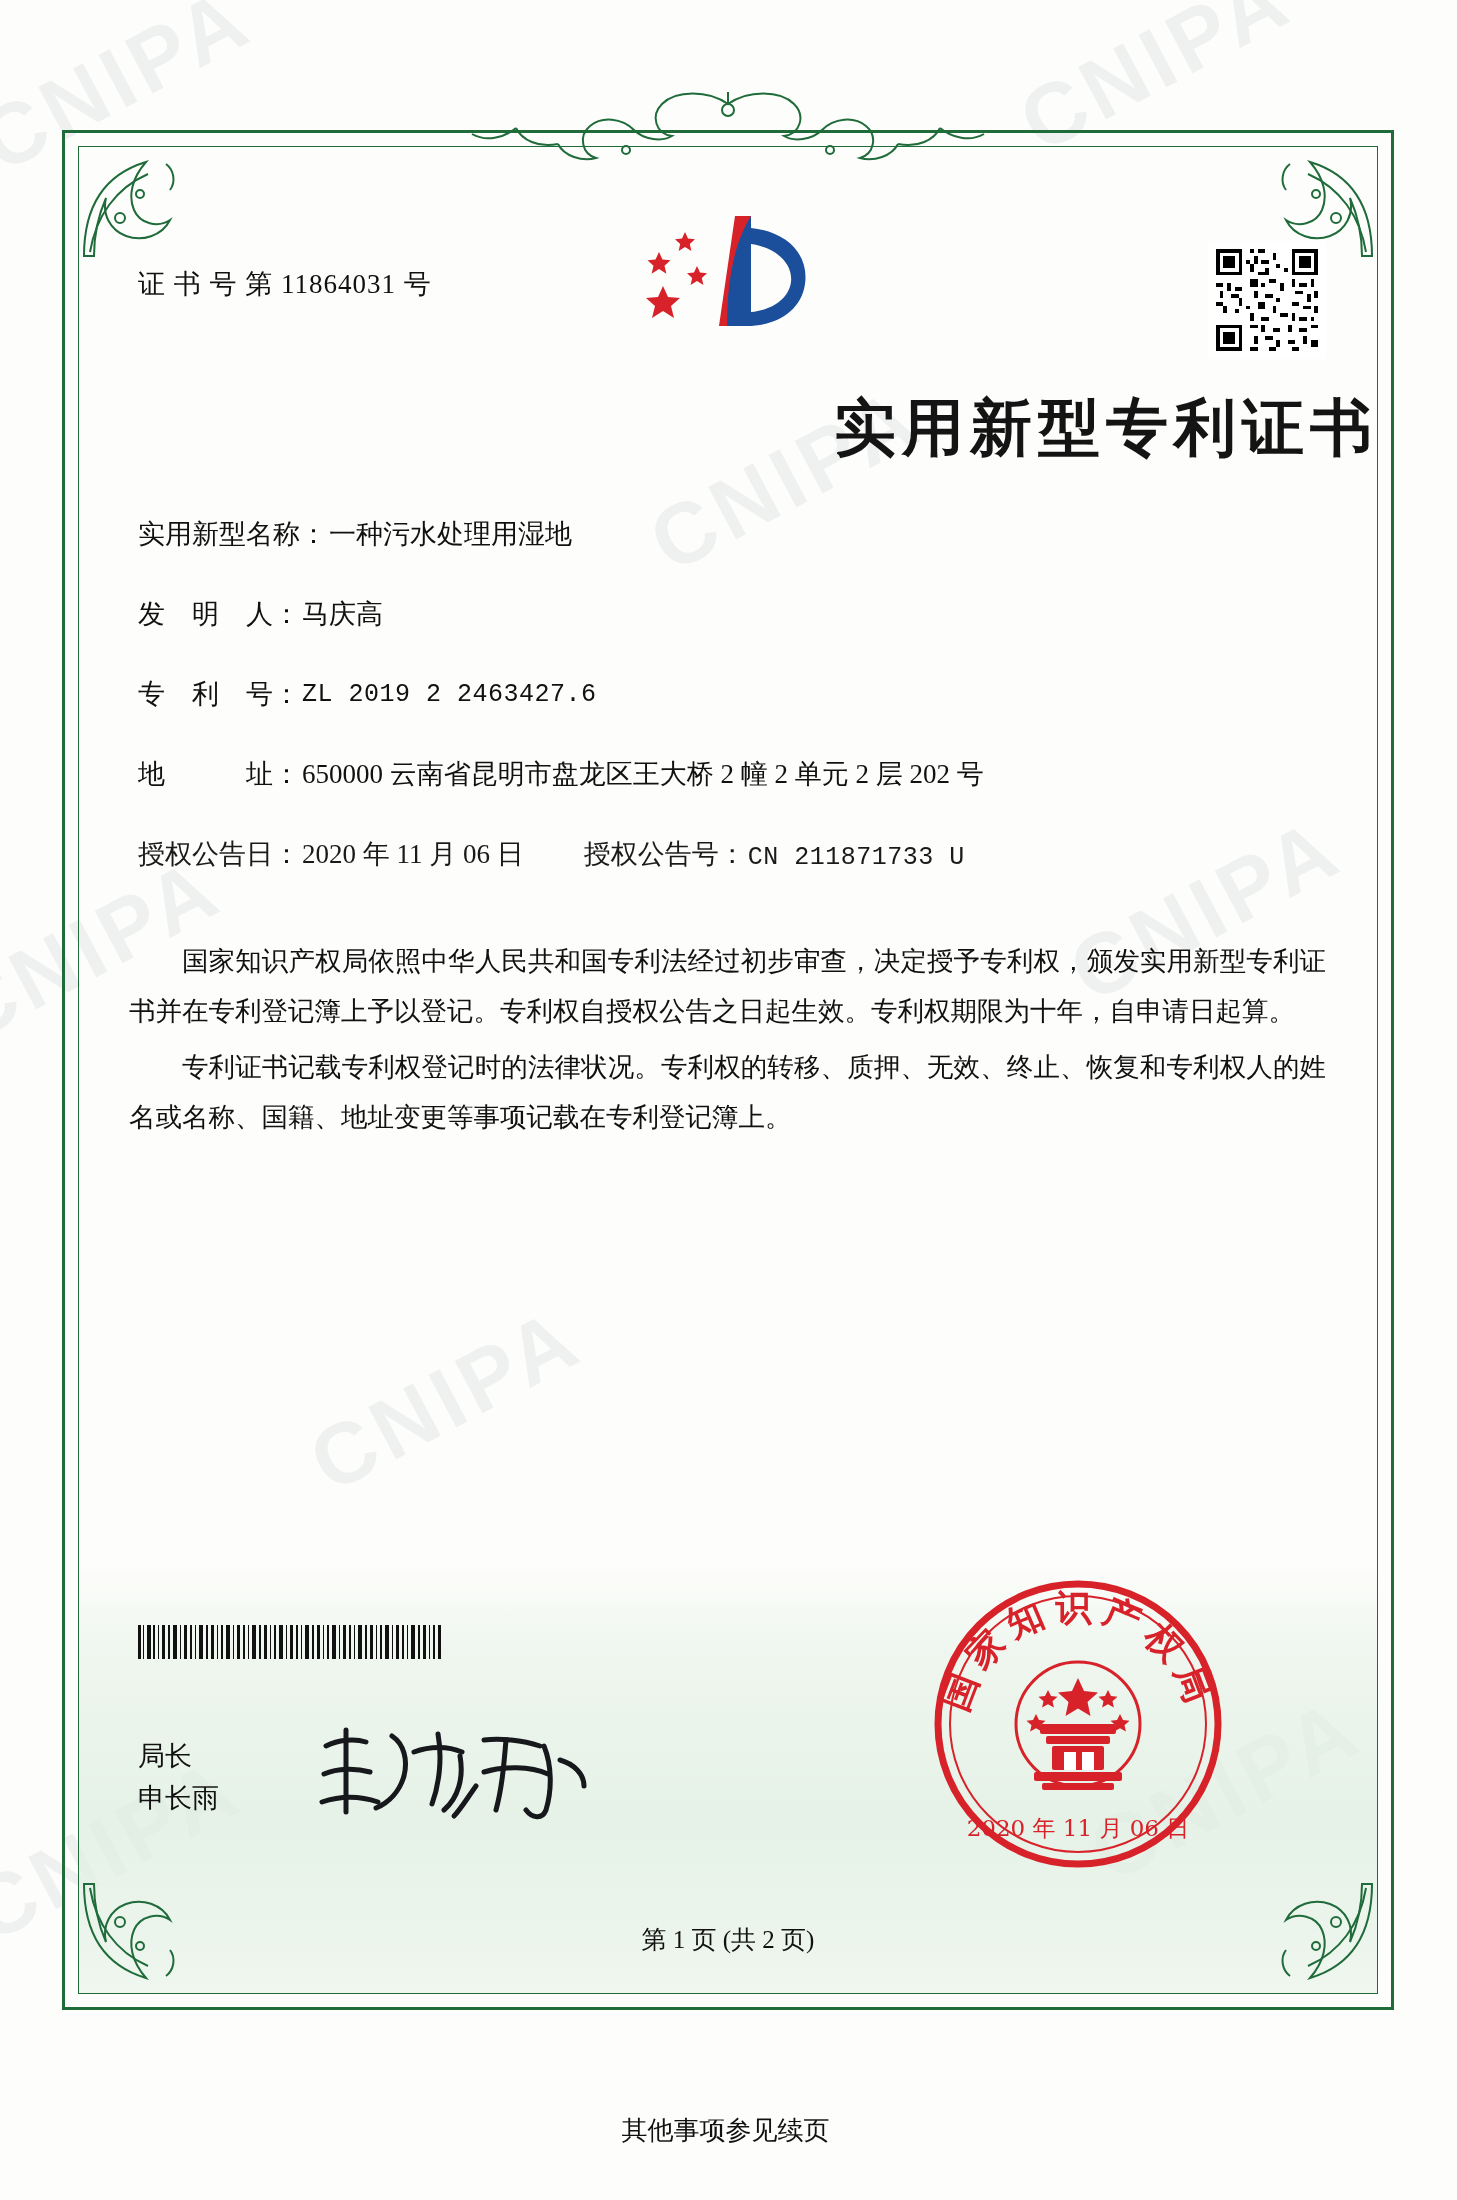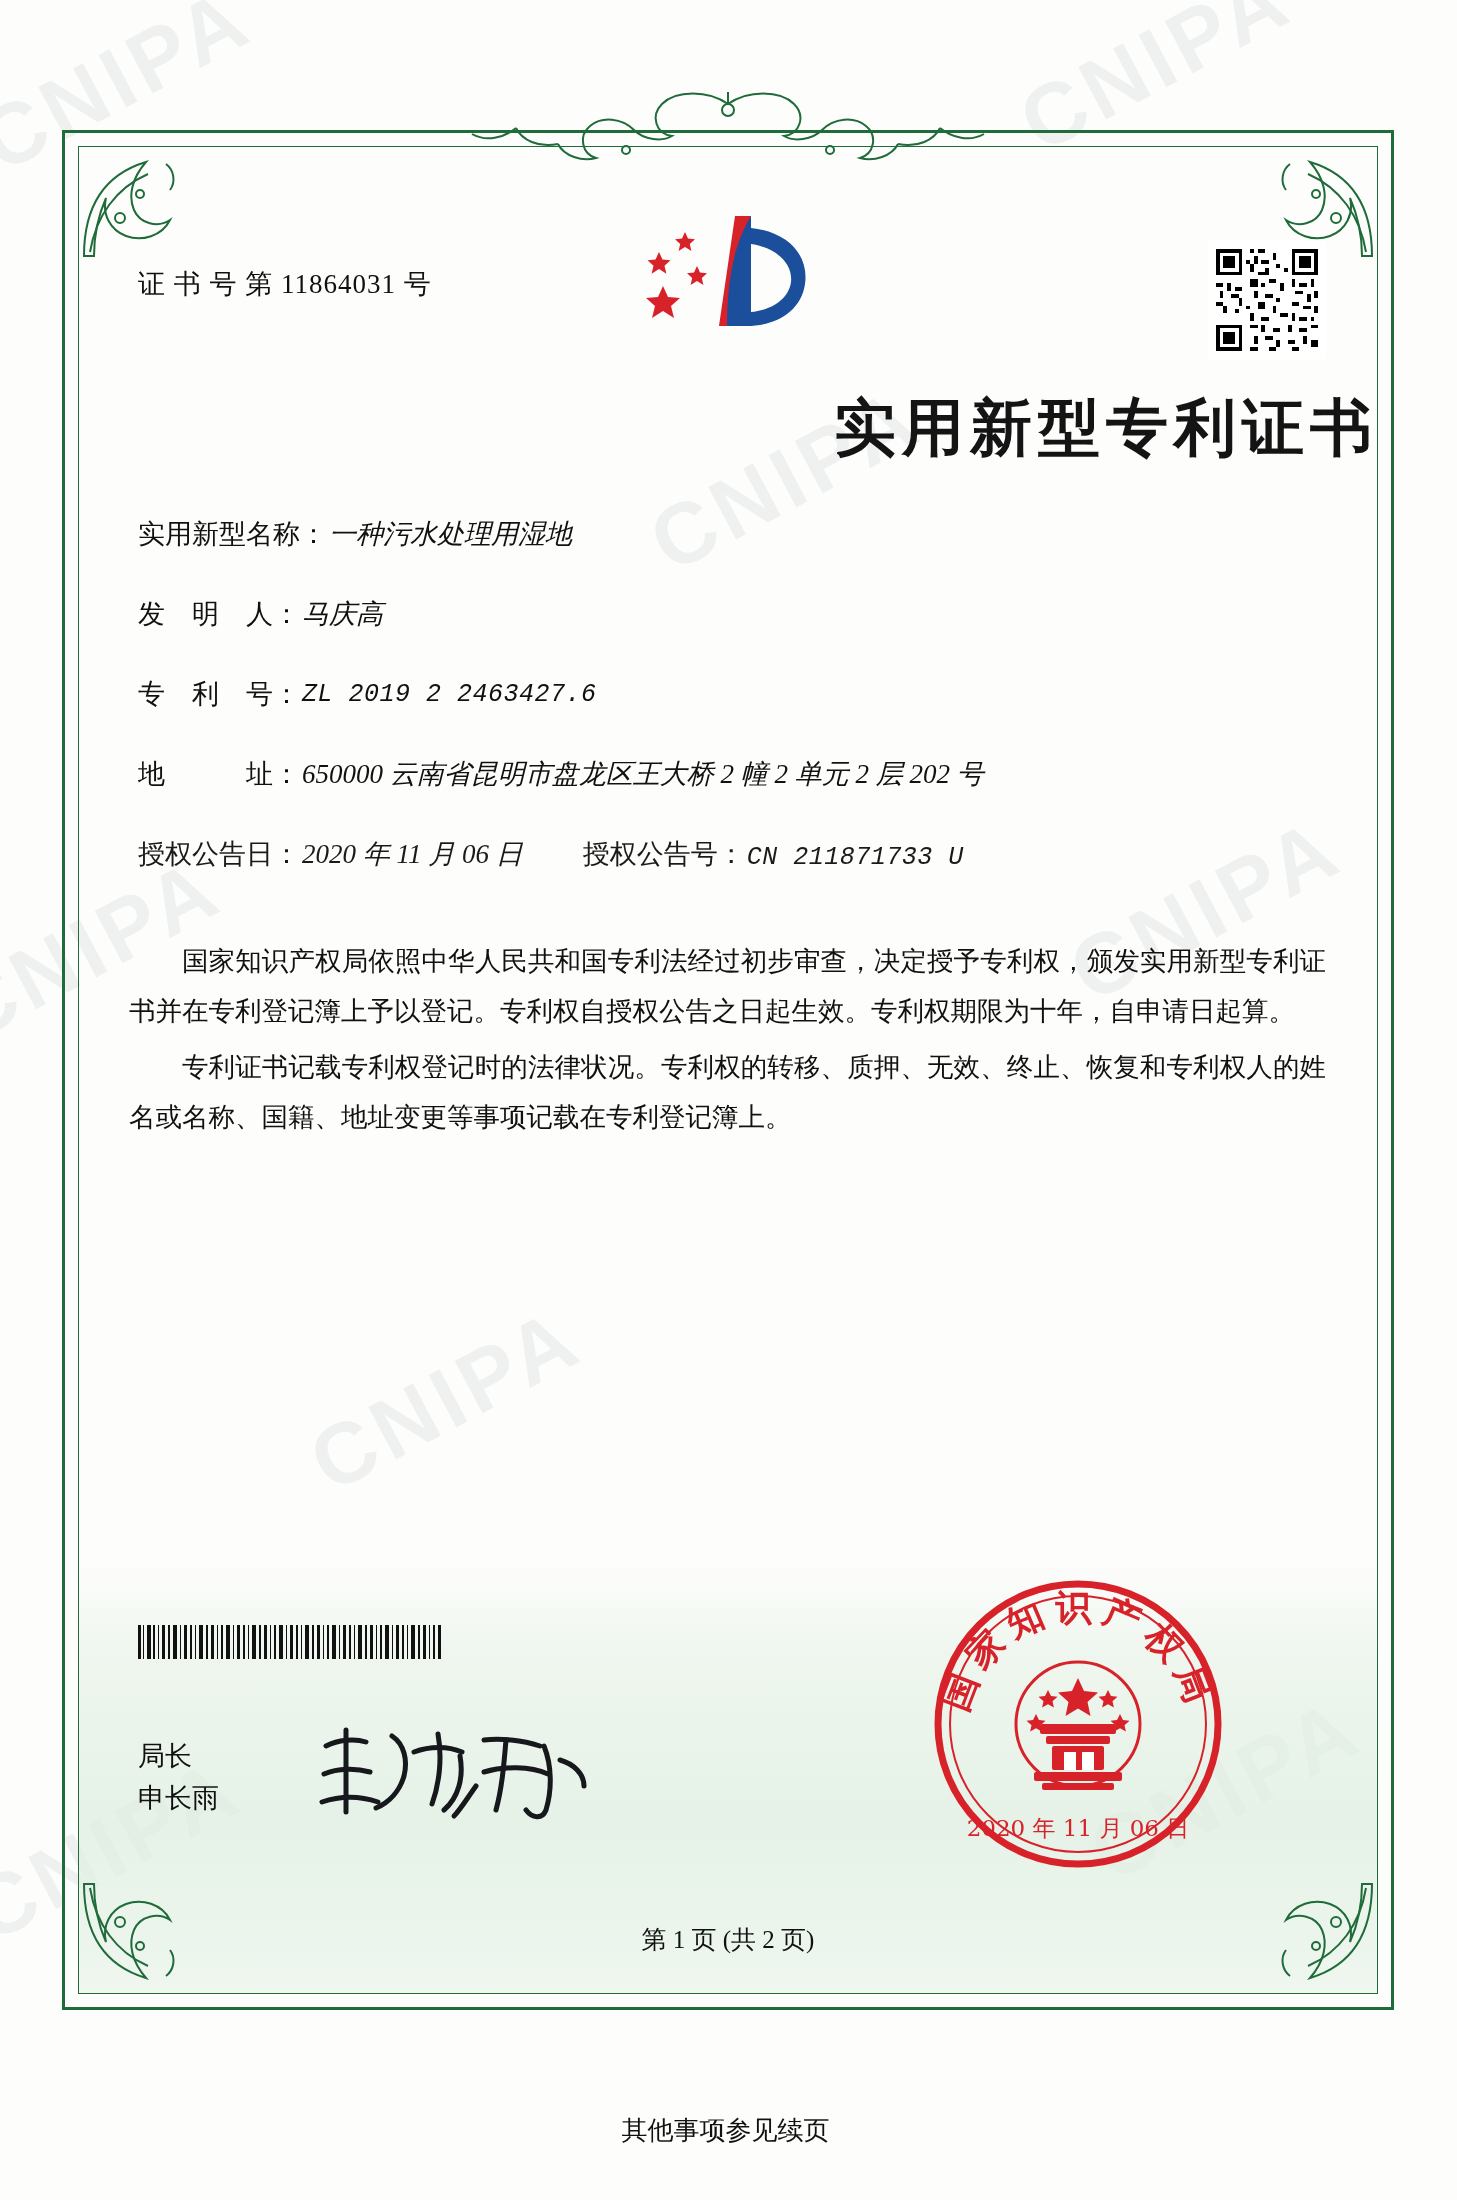--- a/index.html
+++ b/index.html
@@ -150,21 +150,20 @@
     font-size: 27px;
     color: #111;
   }
   .field-label {
     white-space: pre;
     font-size: 27px;
   }
   .field-value {
     font-size: 27px;
     margin-left: 2px;
-    font-style: italic;
   }
   .field-value.mono {
     font-family: "Liberation Mono", "DejaVu Sans Mono", monospace;
     font-size: 25px;
     letter-spacing: 0.5px;
   }
   .row-split {
     display: flex;
     align-items: baseline;
     margin-bottom: 34px;

